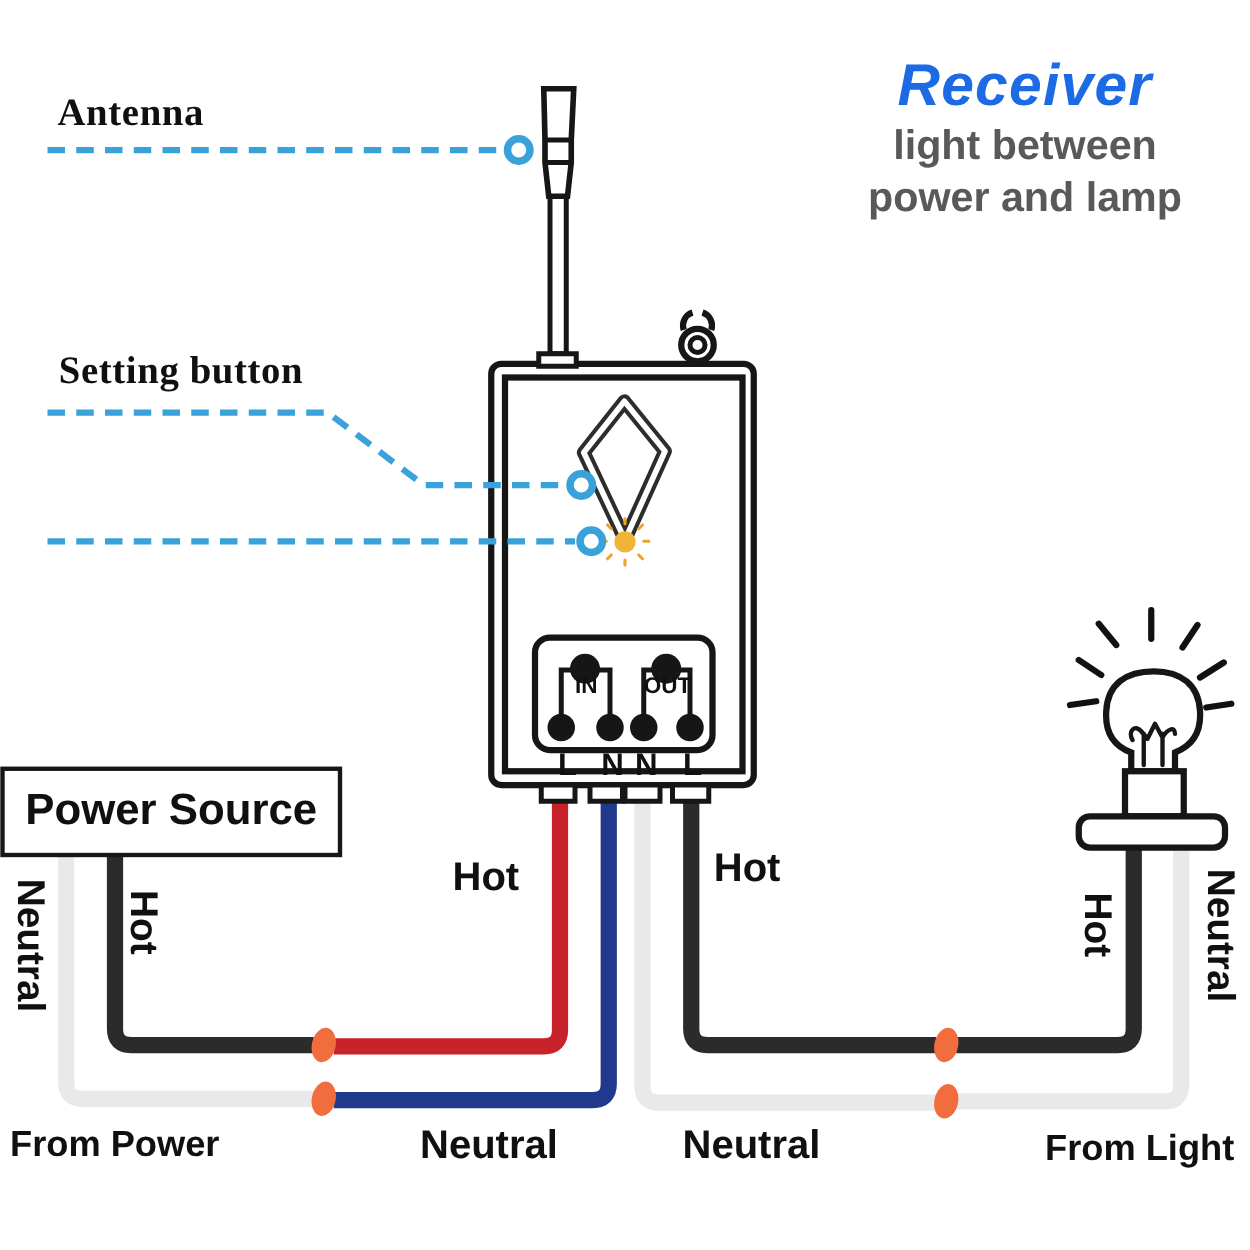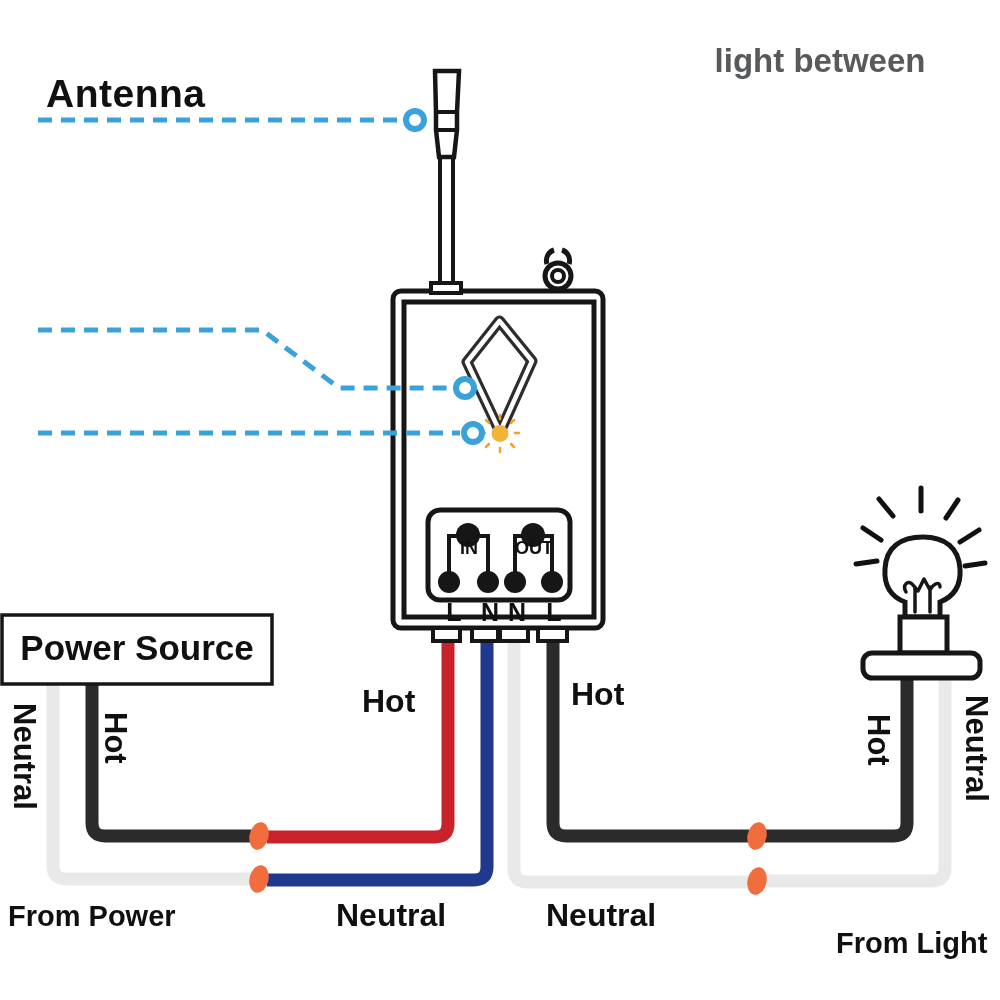--- a/index.html
+++ b/index.html
@@ -23,21 +23,21 @@
   .conn{fill:var(--connector-orange,#f26d3d);stroke:none;}
   .kite-outer{stroke:#2d2d2d;stroke-width:11px;stroke-linejoin:round;fill:#ffffff;}
   .kite-inner{stroke:#ffffff;stroke-width:4.5px;stroke-linejoin:round;fill:none;}
   .iray{stroke:#f0a32a;stroke-width:2.5px;stroke-linecap:round;}
   .idot{fill:var(--indicator-yellow,#f2b437);stroke:none;}
   .bray{stroke:#111111;stroke-width:5px;stroke-linecap:round;}
   .filament{stroke:#161616;stroke-width:3.5px;fill:none;stroke-linecap:round;stroke-linejoin:round;}
 
   
   .lbl{position:absolute;font-weight:bold;white-space:nowrap;}
-  .callout{font-size:39px;letter-spacing:0.5px;}
+  .callout{font-size:31px;letter-spacing:0.5px;font-family:Liberation Serif, serif;}
   .hlabel{font-size:32px;}
   .caption{font-size:29px;}
   .vlabel{position:absolute;font-weight:bold;font-size:31px;white-space:nowrap;
           transform:rotate(90deg);transform-origin:0 0;}
   .term-letter{position:absolute;font-weight:bold;font-size:25px;width:30px;text-align:center;}
   .inout{position:absolute;font-weight:bold;font-size:18px;width:44px;text-align:center;margin-top:28px;}
 
   .title-block{position:absolute;left:650px;top:40px;width:340px;text-align:center;}
   .title-main{font-weight:bold;font-style:italic;font-size:47px;
               color:var(--title-blue,#1c6be4);letter-spacing:1px;}
@@ -148,24 +148,27 @@
       <path class="bray" d="M985,563 L965,566"></path>
     </g>
     <path class="outline" d="M905,617 V602 C889,596 884,584 885,569 C886,547 901,537 923,537 C945,537 959,548 960,569 C961,584 955,596 940,602 V617 Z"></path>
     <path class="filament" d="M915,612 V587 M930,612 V587 M906,592 C902,585 908,579 913,585 L918,591 L924,579 L930,590 C934,583 940,581 940,587"></path>
     <rect class="outline" x="900" y="617" width="47" height="36"></rect>
     <rect class="outline" x="863" y="653" width="117" height="25" rx="9"></rect>
   </g>
 </svg>
 
 <div class="title-block">
+  <div class="title-main">Receiver</div>
   <div class="title-sub">light between</div>
+  <div class="title-sub">power and lamp</div>
 </div>
 
 <div class="lbl callout" style="left:46px;top:72px;">Antenna</div>
+<div class="lbl callout" style="left:47px;top:278px;">Setting button</div>
 
 <div class="power-box-text">Power Source</div>
 
 <div class="inout" style="left:447px;top:510px;">IN</div>
 <div class="inout" style="left:512px;top:510px;">OUT</div>
 <div class="term-letter" style="left:439px;top:598px;">L</div>
 <div class="term-letter" style="left:475px;top:598px;">N</div>
 <div class="term-letter" style="left:502px;top:598px;">N</div>
 <div class="term-letter" style="left:539px;top:598px;">L</div>
 
@@ -173,15 +176,15 @@
 <div class="vlabel" style="left:133px;top:712px;">Hot</div>
 <div class="vlabel" style="left:896px;top:714px;">Hot</div>
 <div class="vlabel" style="left:994px;top:695px;">Neutral</div>
 
 <div class="lbl hlabel" style="left:362px;top:683px;">Hot</div>
 <div class="lbl hlabel" style="left:571px;top:676px;">Hot</div>
 <div class="lbl hlabel" style="left:336px;top:897px;">Neutral</div>
 <div class="lbl hlabel" style="left:546px;top:897px;">Neutral</div>
 
 <div class="lbl caption" style="left:8px;top:900px;">From Power</div>
-<div class="lbl caption" style="left:836px;top:903px;margin-top:24px;">From Light</div>
+<div class="lbl caption" style="left:836px;top:903px;">From Light</div>
 
 </div>
 
 </body></html>

